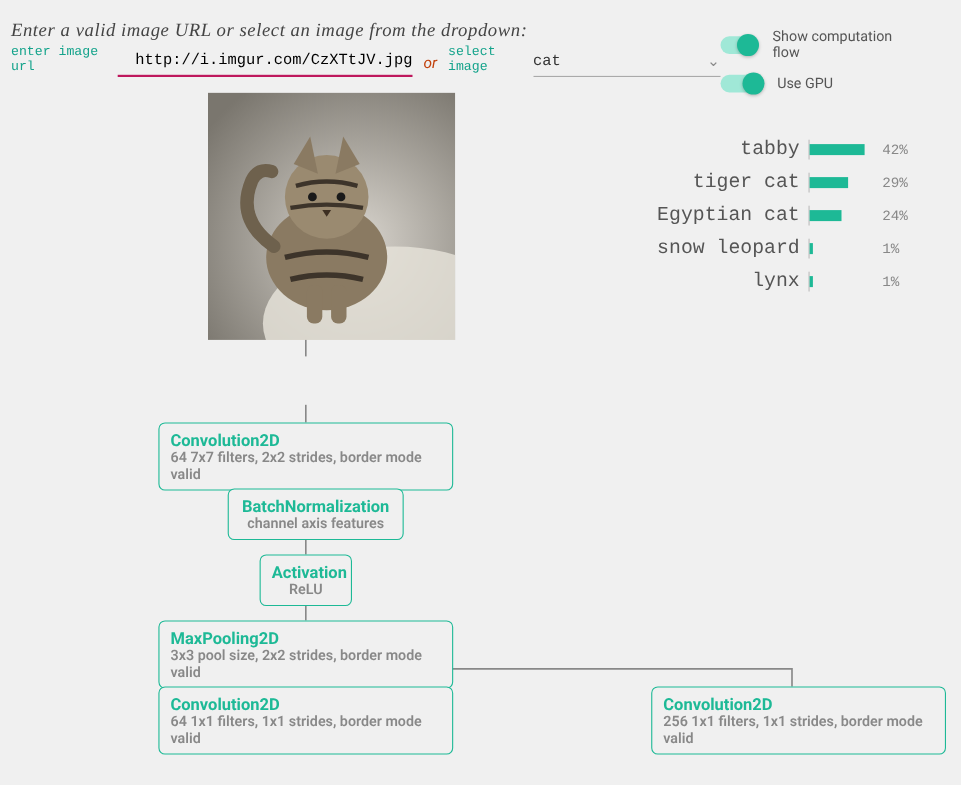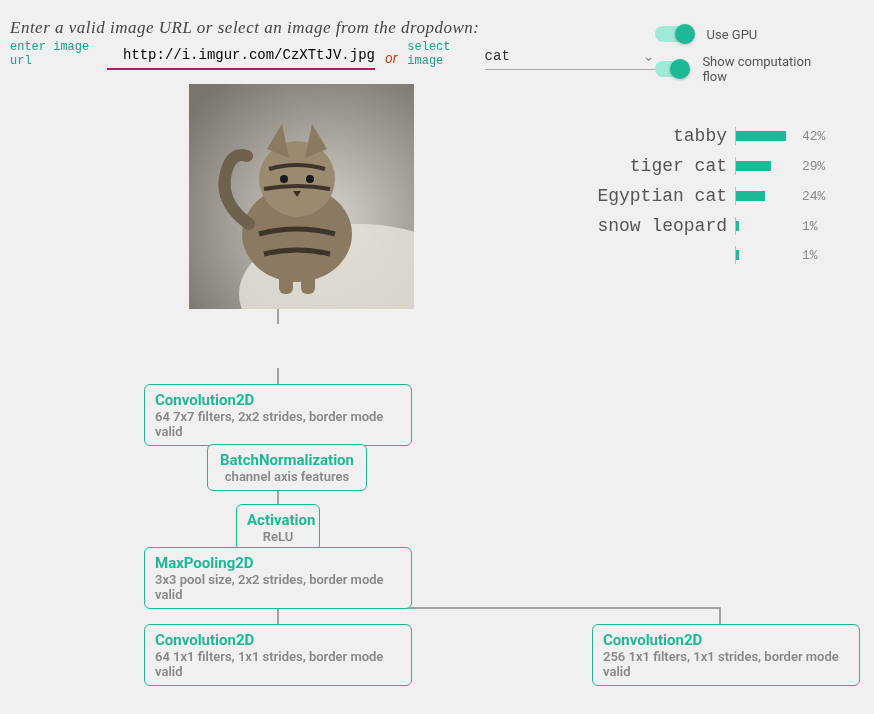--- a/index.html
+++ b/index.html
@@ -65,27 +65,27 @@
           <span class="chevron">⌄</span>
         </div>
       </div>
     </div>
   </div>
   <div class="toggles">
     <div class="toggle-row">
       <div class="toggle">
           <div class="knob"></div>
         </div>
-      <span class="toggle-label">Use GPU</span>
+      <span class="toggle-label">Show computation flow</span>
     </div>
     <div class="toggle-row">
       <div class="toggle">
           <div class="knob"></div>
         </div>
-      <span class="toggle-label">Show computation flow</span>
+      <span class="toggle-label">Use GPU</span>
     </div>
   </div>
 </div>
 
 <div class="body">
 
   <div class="img-box">
     <svg class="cat-svg" viewBox="0 0 225 225">
       <defs>
         <radialGradient id="bg" cx="60%" cy="60%" r="75%">
@@ -148,20 +148,21 @@
       </div>
       <div class="prob-row">
         <span class="prob-label mono">snow leopard</span>
         <span class="prob-sep"></span>
         <span class="prob-bar-wrap">
           <span class="prob-bar" style="width: 3px;"></span>
         </span>
         <span class="prob-pct mono">1%</span>
       </div>
       <div class="prob-row">
+        <span class="prob-label mono">lynx</span>
         <span class="prob-sep"></span>
         <span class="prob-bar-wrap">
           <span class="prob-bar" style="width: 3px;"></span>
         </span>
         <span class="prob-pct mono">1%</span>
       </div>
     </div>
 
   <svg class="edges">
     <line x1="278" y1="225" x2="278" y2="240"></line>
@@ -179,21 +180,21 @@
     <div class="node-sub">64 7x7 filters, 2x2 strides, border mode valid</div>
   </div>
   <div class="node" style="left:207px; top:360px; width:160px; text-align:center;">
     <div class="node-title">BatchNormalization</div>
     <div class="node-sub">channel axis features</div>
   </div>
   <div class="node" style="left:236px; top:420px; width:84px; text-align:center;">
     <div class="node-title">Activation</div>
     <div class="node-sub">ReLU</div>
   </div>
-  <div class="node" style="left:144px; top:463px; width:268px;">
+  <div class="node" style="left:144px; top:480px; width:268px;">
     <div class="node-title">MaxPooling2D</div>
     <div class="node-sub">3x3 pool size, 2x2 strides, border mode valid</div>
   </div>
   <div class="node" style="left:144px; top:540px; width:268px;">
     <div class="node-title">Convolution2D</div>
     <div class="node-sub">64 1x1 filters, 1x1 strides, border mode valid</div>
   </div>
   <div class="node" style="left:592px; top:540px; width:268px;">
     <div class="node-title">Convolution2D</div>
     <div class="node-sub">256 1x1 filters, 1x1 strides, border mode valid</div>

